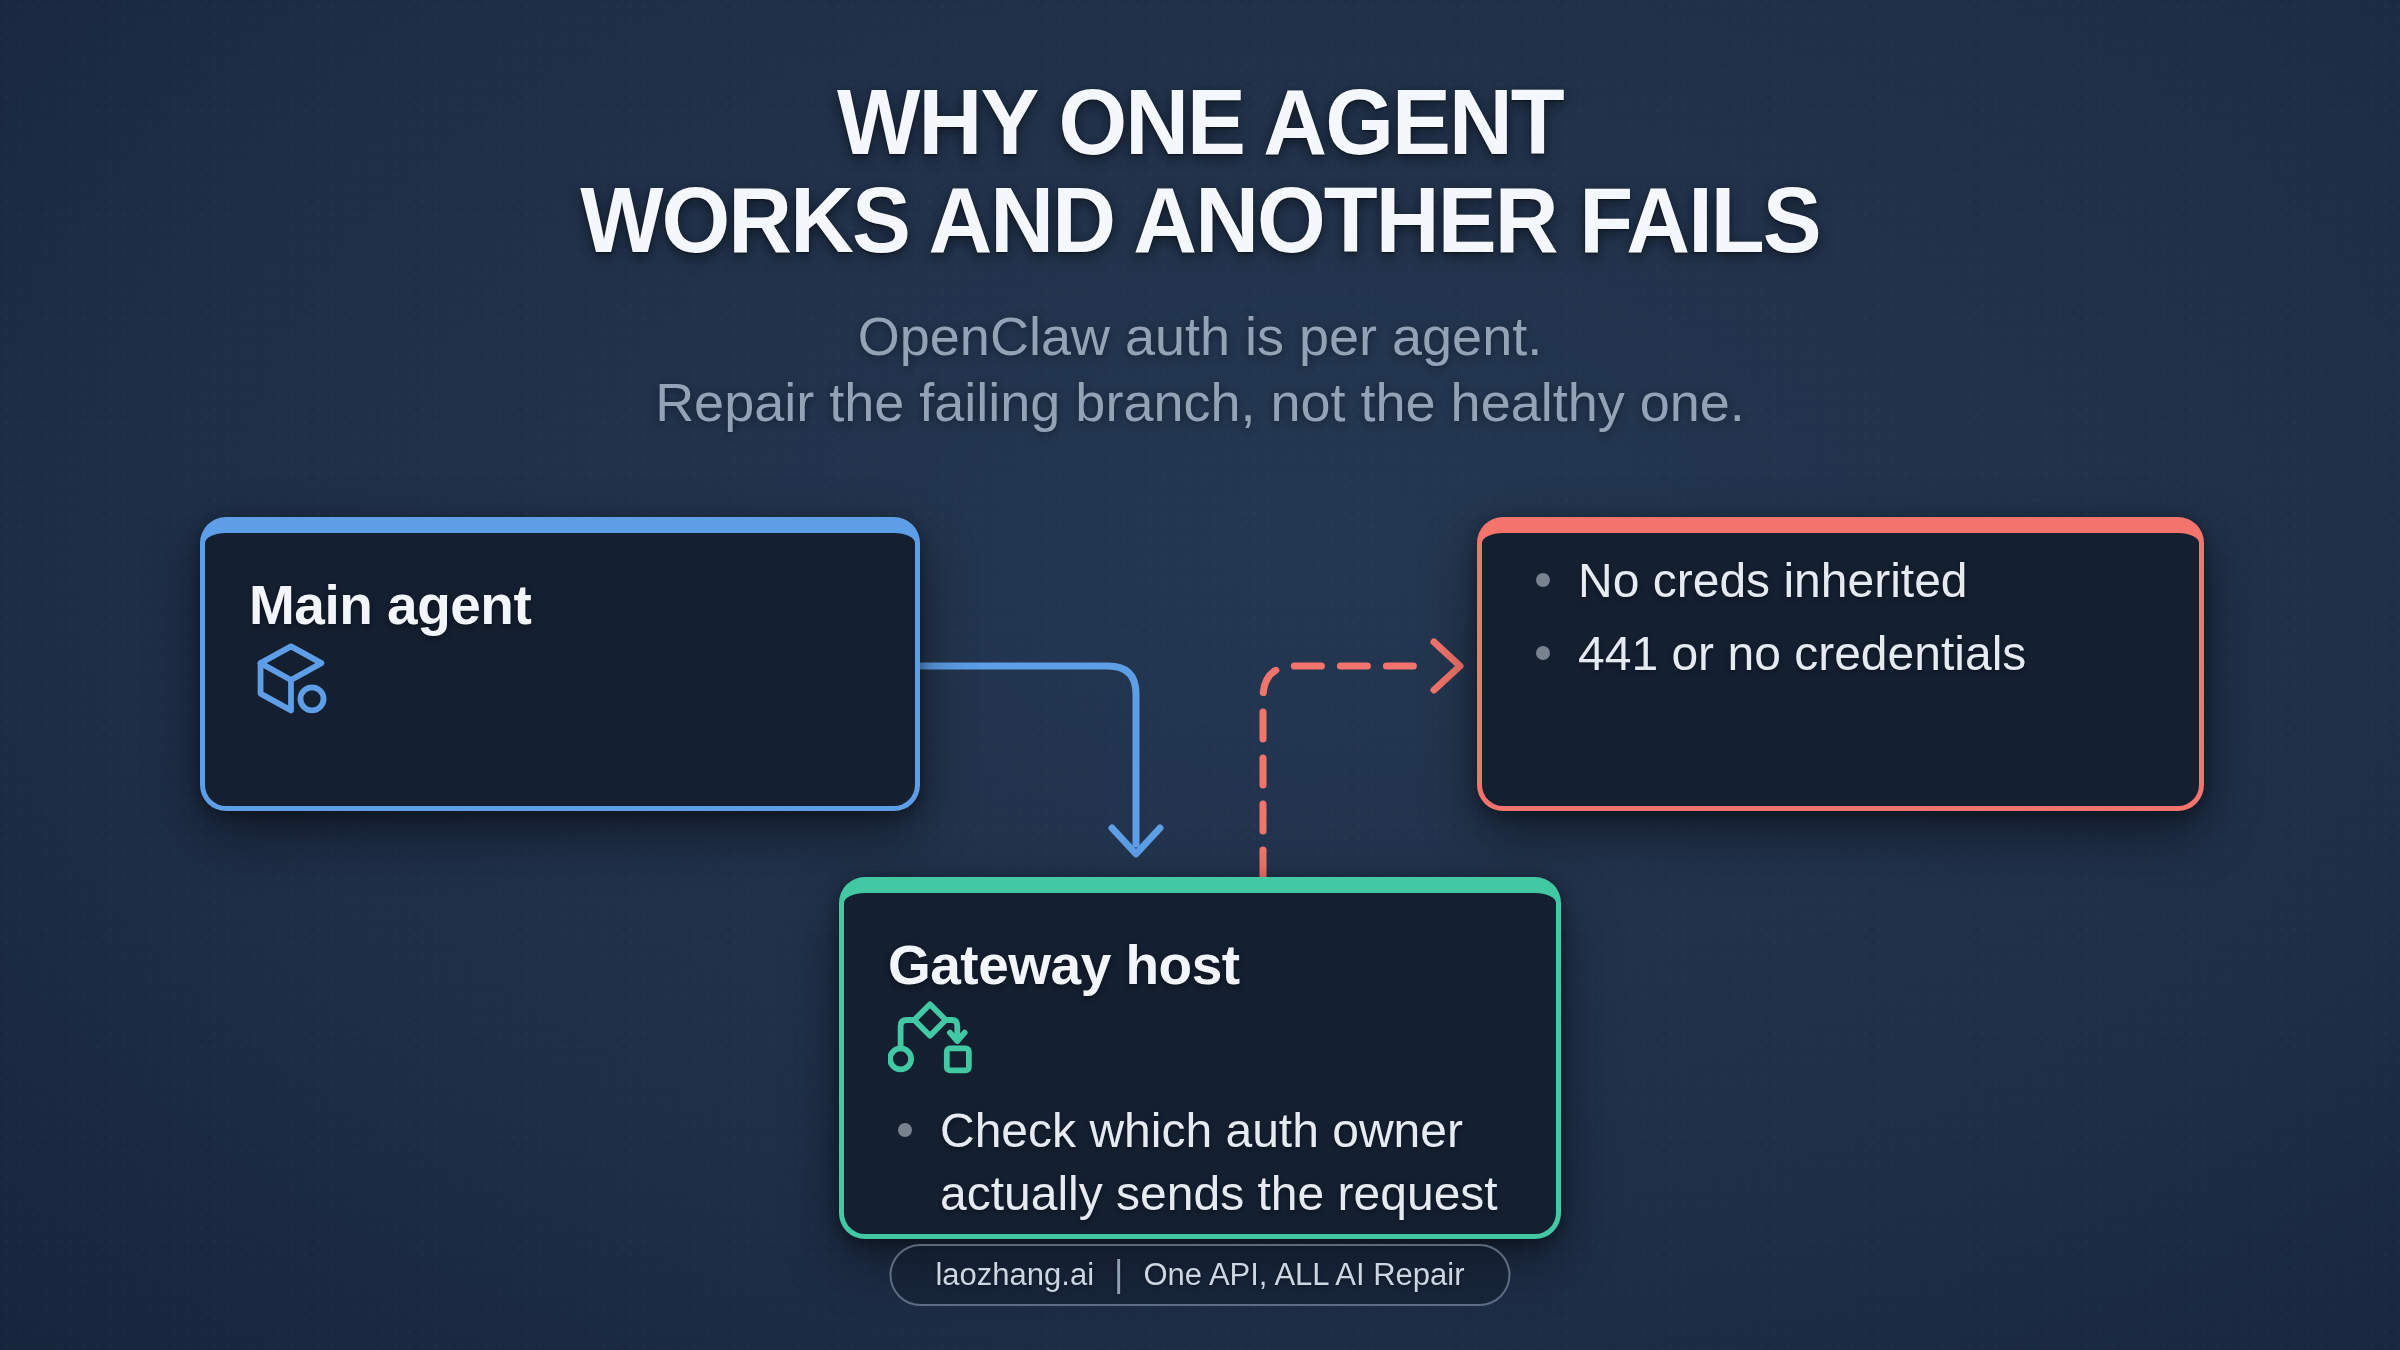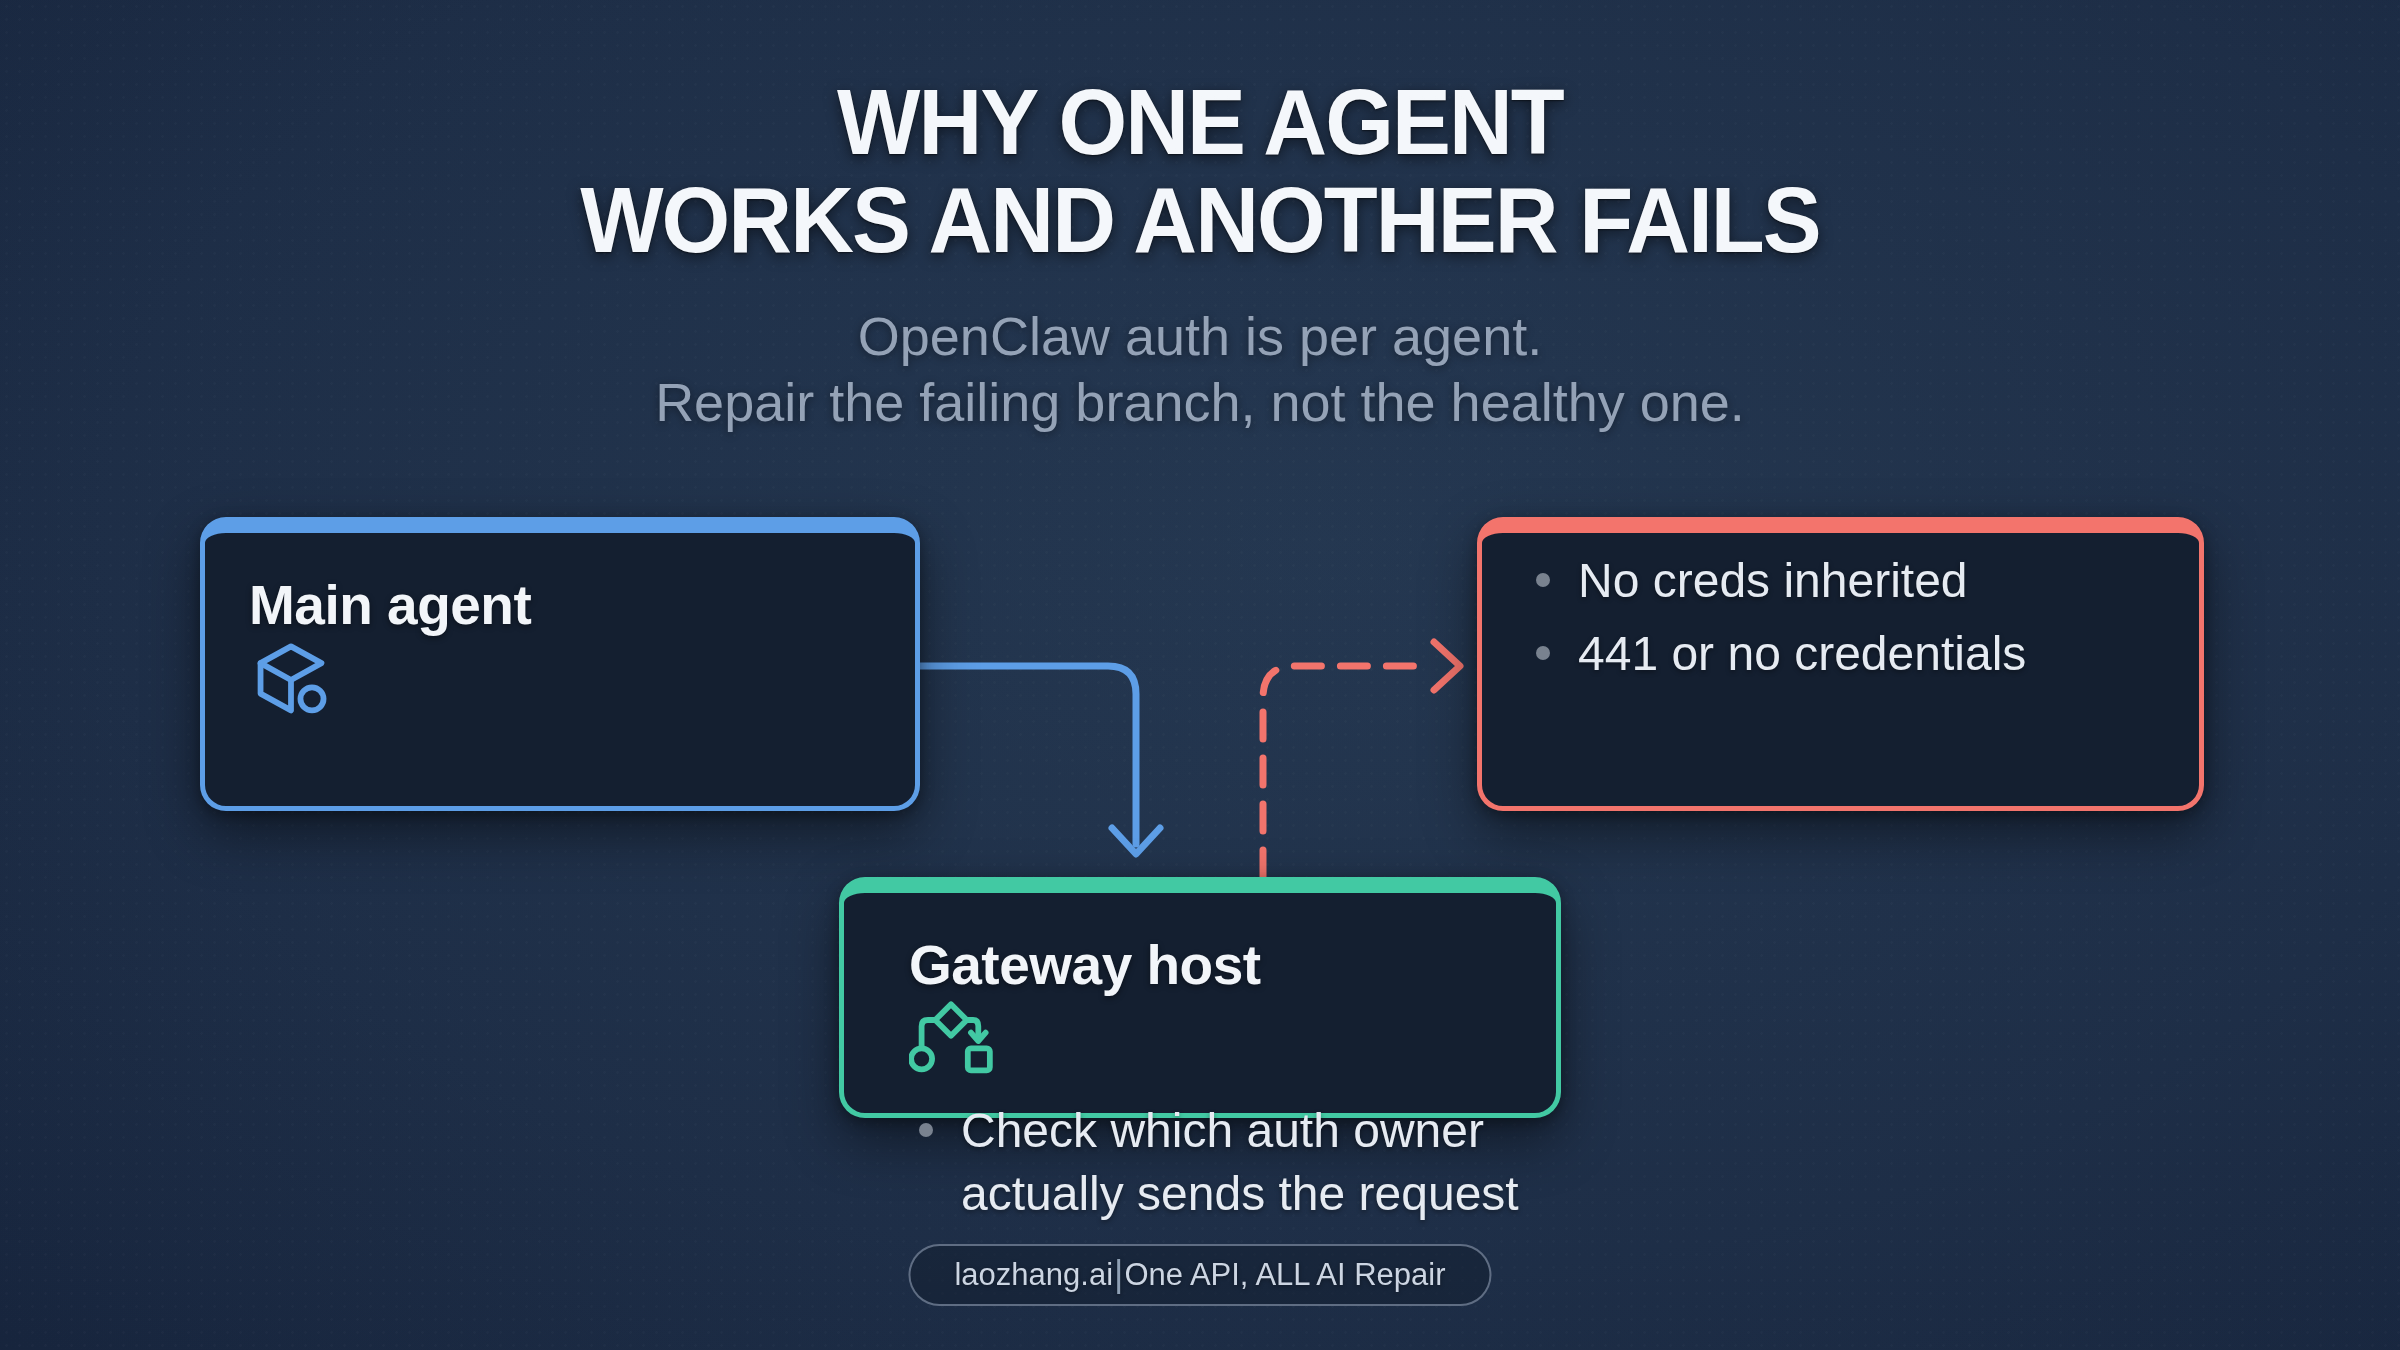--- a/index.html
+++ b/index.html
@@ -53,21 +53,21 @@
     position: absolute;
     z-index: 2;
     border-radius: 26px;
     background: #141f30;
     border-style: solid;
     border-width: 16px 5px 5px 5px;
     box-shadow: 0 22px 55px rgba(0,0,0,0.45), 0 4px 14px rgba(0,0,0,0.35);
   }
   .node-main    { left: 200px;  top: 517px; width: 720px; height: 294px; border-color: #5d9ee7; }
   .node-failing { left: 1477px; top: 517px; width: 727px; height: 294px; border-color: #f3746c; }
-  .node-gateway { left: 839px;  top: 877px; width: 722px; height: 241px; border-color: #42c9a3; padding-left: 21px; }
+  .node-gateway { left: 839px;  top: 877px; width: 722px; height: 362px; border-color: #42c9a3; }
 
   .node-header {
     display: flex; justify-content: space-between; align-items: flex-start;
     padding: 32px 38px 0 44px;
     flex-direction: column;
   }
   .node-title {
     font-size: 55px;
     font-weight: 700;
     color: #f2f5f9;
@@ -94,21 +94,21 @@
     width: 14px; height: 14px; border-radius: 50%;
     background: #79828f;
   }
 
   
   .footer-pill {
     position: absolute; top: 1244px; left: 50%; transform: translateX(-50%);
     z-index: 2;
     height: 62px;
     padding: 0 44px;
-    display: flex; align-items: center; gap: 1px;
+    display: flex; align-items: center; gap: 20px;
     border: 2px solid rgba(154,170,192,0.55);
     border-radius: 32px;
     background: rgba(18,28,44,0.45);
     font-size: 31px;
     color: #ccd5e2;
     white-space: nowrap;
     text-shadow: 0 1px 4px rgba(0,0,0,0.4);
   }
   .footer-pill .divider { color: #8questa0b5; color: #8fa0b5; font-size: 36px; font-weight: 300; margin-top: -3px; }
 </style>

